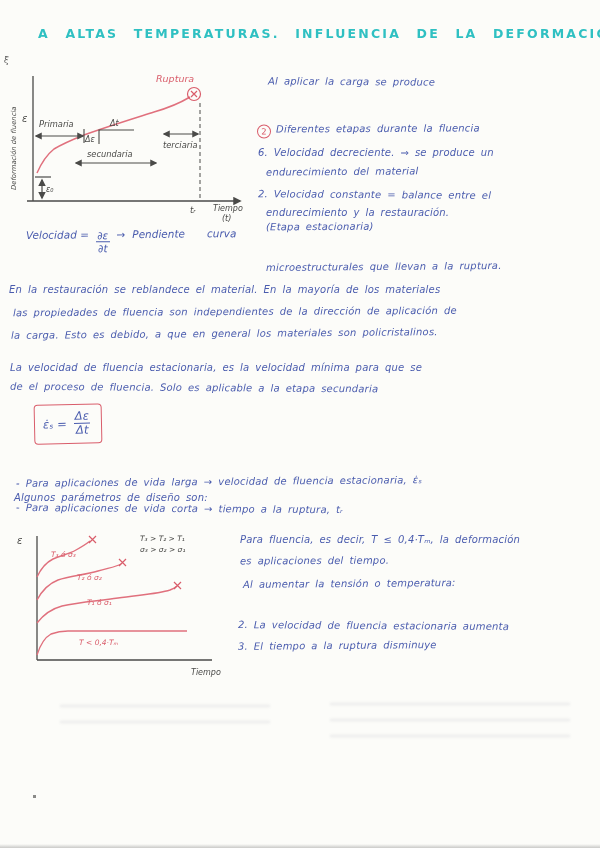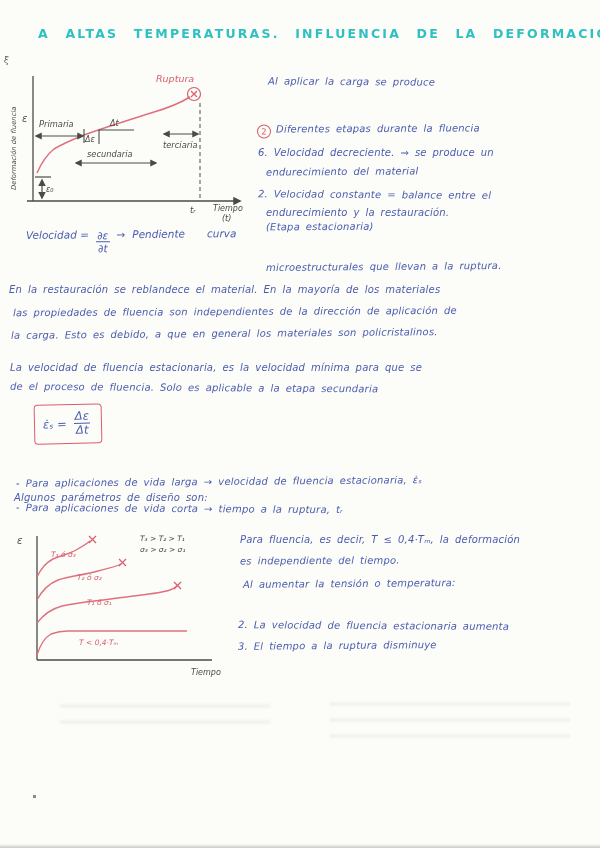--- a/index.html
+++ b/index.html
@@ -142,21 +142,21 @@
     <path d="M113,31 l7,7 M120,31 l-7,7" stroke="#d95d6b" stroke-width="1.2"></path>
     <path d="M168,54 l7,7 M175,54 l-7,7" stroke="#d95d6b" stroke-width="1.2"></path>
 
     <text x="45" y="29" font-size="7.5" fill="#d95d6b">T₃ ó σ₃</text>
     <text x="71" y="52" font-size="7.5" fill="#d95d6b">T₂ ó σ₂</text>
     <text x="81" y="77" font-size="7.5" fill="#d95d6b">T₁ ó σ₁</text>
     <text x="73" y="117" font-size="7.5" fill="#d95d6b">T &lt; 0,4·Tₘ</text>
   </svg>
 
   <div class="hw" style="left:240px;top:534px;text-align:center;">Para fluencia, es decir, T ≤ 0,4·Tₘ, la deformación</div>
-  <div class="hw r3" style="left:240px;top:555px;">es independiente del tiempo.</div>
+  <div class="hw r3" style="left:240px;top:555px;">es aplicaciones del tiempo.</div>
   <div class="hw r1" style="left:243px;top:578px;">Al aumentar la tensión o temperatura:</div>
   <div class="hw r2" style="left:238px;top:620px;">2. La velocidad de fluencia estacionaria aumenta</div>
   <div class="hw r1" style="left:238px;top:640px;">3. El tiempo a la ruptura disminuye</div>
 
   <div class="bleed" style="left:60px;top:695px;width:210px;height:28px;"></div>
   <div class="bleed" style="left:330px;top:695px;width:240px;height:42px;"></div>
   <div class="dot"></div>
   <div class="scan-edge"></div>
 
 </div>

